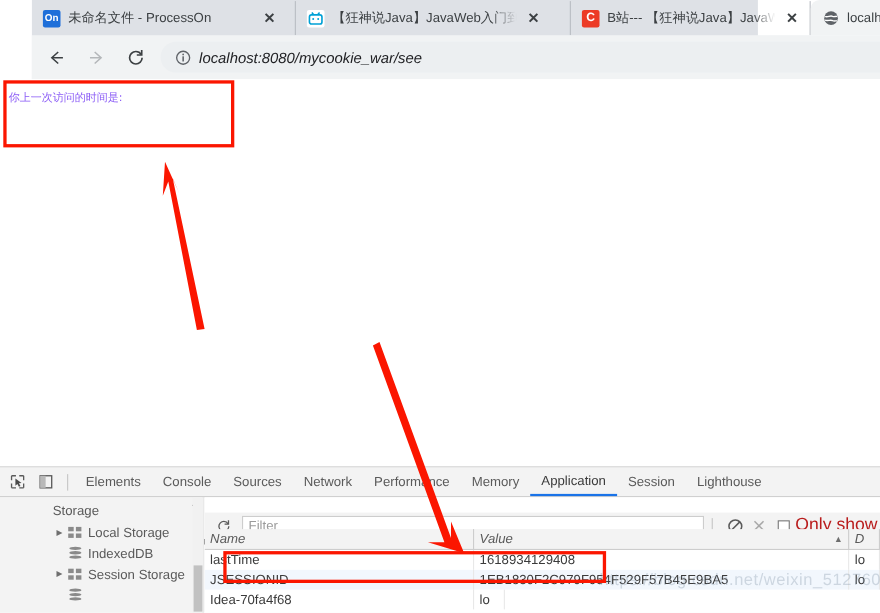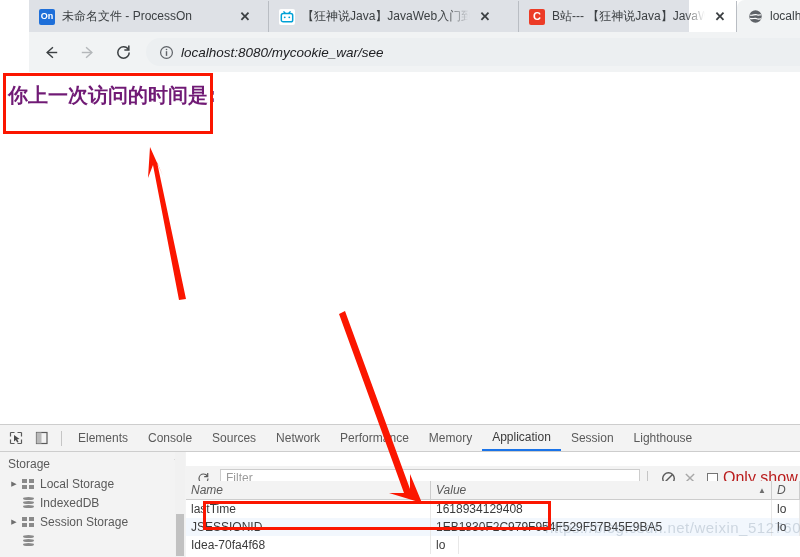--- a/index.html
+++ b/index.html
@@ -103,23 +103,22 @@
     font-style: italic;
   }
 
   
   #page-viewport {
     position: absolute; left: 0; top: 72px; width: 800px; height: 352px;
     background: #ffffff;
   }
   #page-text {
     position: absolute; left: 8px; top: 10px;
-    font-size: 20px; color: #701a75;
+    font-size: 10px; color: #8b5cf6;
     font-family: "DejaVu Sans", "Liberation Sans", sans-serif;
-    font-weight: bold;
   }
 
   
   #anno-box-page {
     position: absolute; left: 3px; top: 73px;
     width: 210px; height: 61px;
     border: 3px solid #fb1600;
     pointer-events: none;
   }
   #anno-box-row {
@@ -167,20 +166,21 @@
     color: #3b3b3b;
     border-bottom: 2px solid #1a73e8;
   }
 
   
   #dt-sidebar {
     position: absolute; left: 0; top: 27px; width: 185px; height: 106px;
     background: #f3f3f3;
     border-right: 1px solid #cdcdcd;
     overflow: hidden;
+    padding-left: 40px;
   }
   #dt-sidebar-scroll-up {
     position: absolute; right: 3px; top: 1px;
     font-size: 8px; color: #555;
   }
   .sb-section-title {
     padding: 5px 0 3px 8px;
     font-size: 12px; color: #5a5a5a;
   }
   .sb-item {

